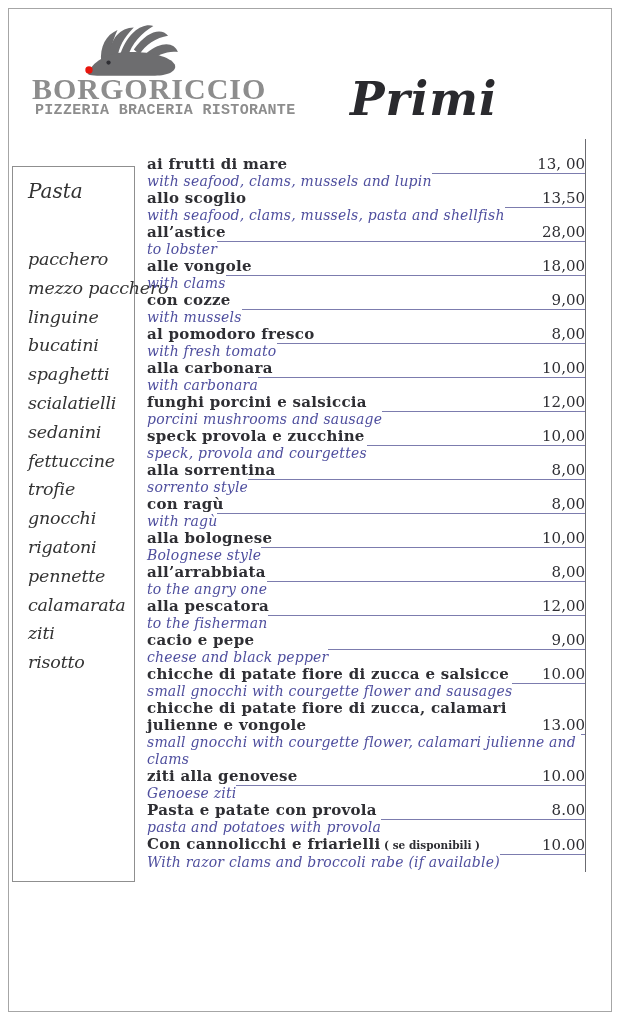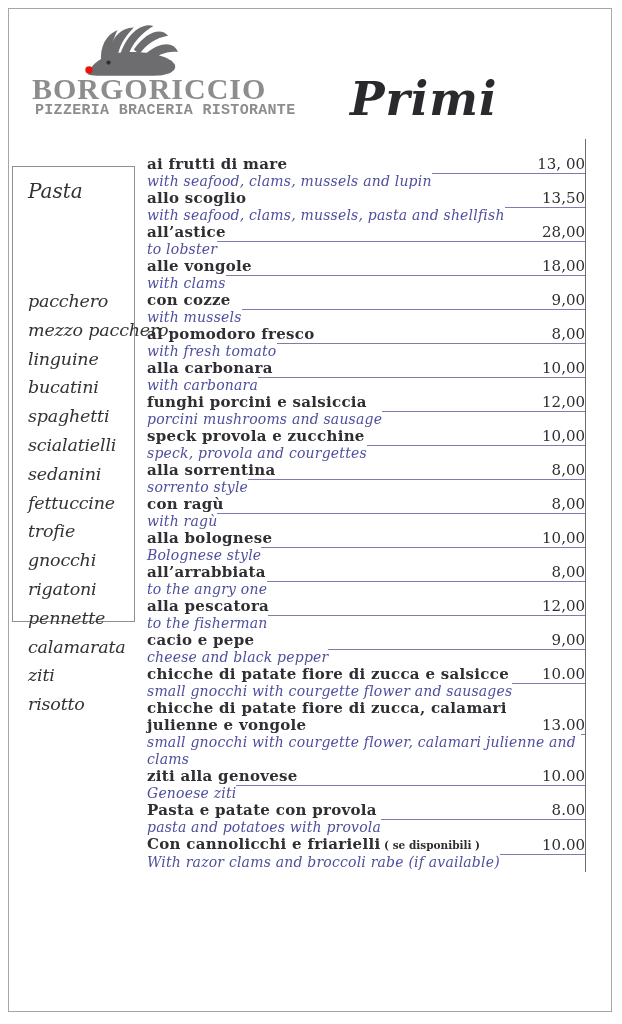--- a/index.html
+++ b/index.html
@@ -23,27 +23,27 @@
     font-family:Liberation Mono, monospace;font-size:15px;font-weight:bold;
     color:#8d8d8d;letter-spacing:0.3px;white-space:nowrap;
   }
   .section-title{
     position:absolute;left:350px;top:72px;
     font-family:"DejaVu Serif",serif;font-size:46px;font-weight:bold;font-style:italic;
     color:#2a2a2e;letter-spacing:1px;
   }
   
   .sidebar{
-    position:absolute;left:12px;top:166px;width:123px;height:456px;
+    position:absolute;left:12px;top:166px;width:123px;height:716px;
     border:1px solid #8f8f8f;box-sizing:border-box;padding:12px 0 0 15px;
   }
   .sidebar-title{
     font-family:"DejaVu Serif",serif;font-style:italic;font-size:20px;color:#333333;
   }
-  .pasta-type-list{margin-top:84px;}
+  .pasta-type-list{margin-top:42px;}
   .pasta-type{
     font-family:"DejaVu Serif",serif;font-style:italic;font-size:17.5px;
     line-height:28.8px;color:#333333;white-space:nowrap;letter-spacing:-0.2px;
   }
   
   .menu{position:absolute;left:147px;top:156px;width:438px;}
   .price-rule{
     position:absolute;left:585px;top:139px;height:733px;width:0;
     border-left:1.5px solid #6b6b70;
   }

